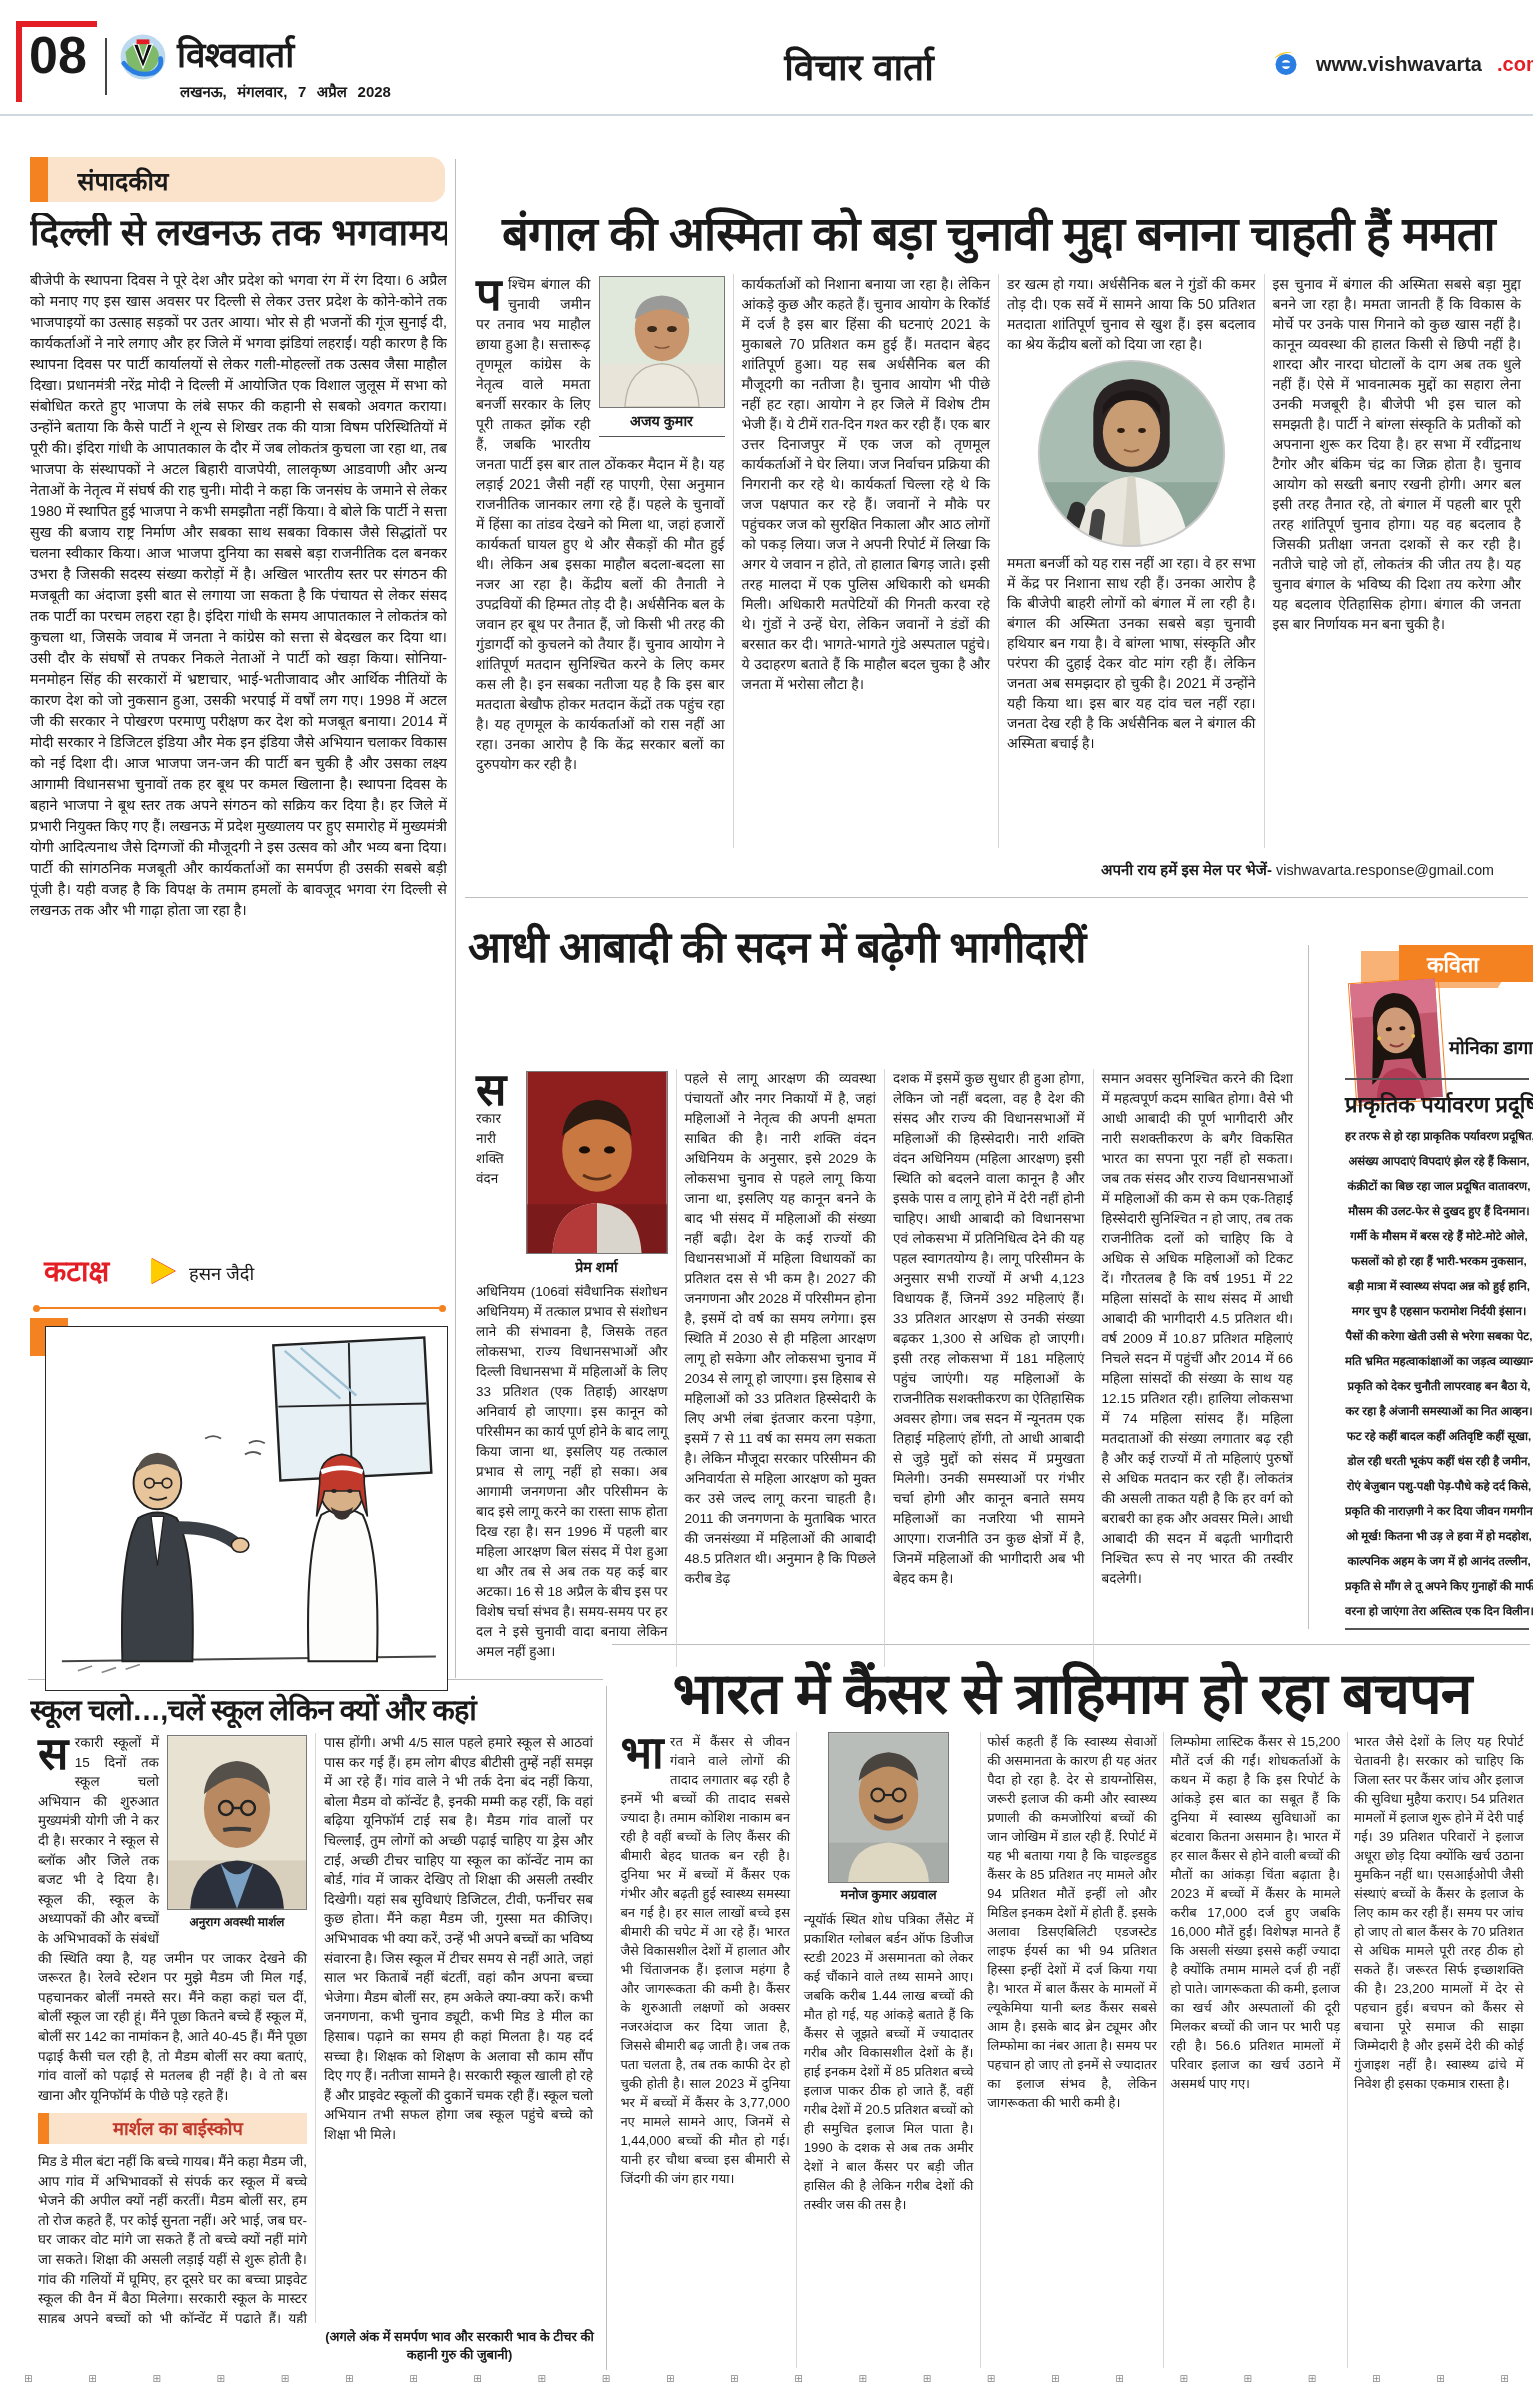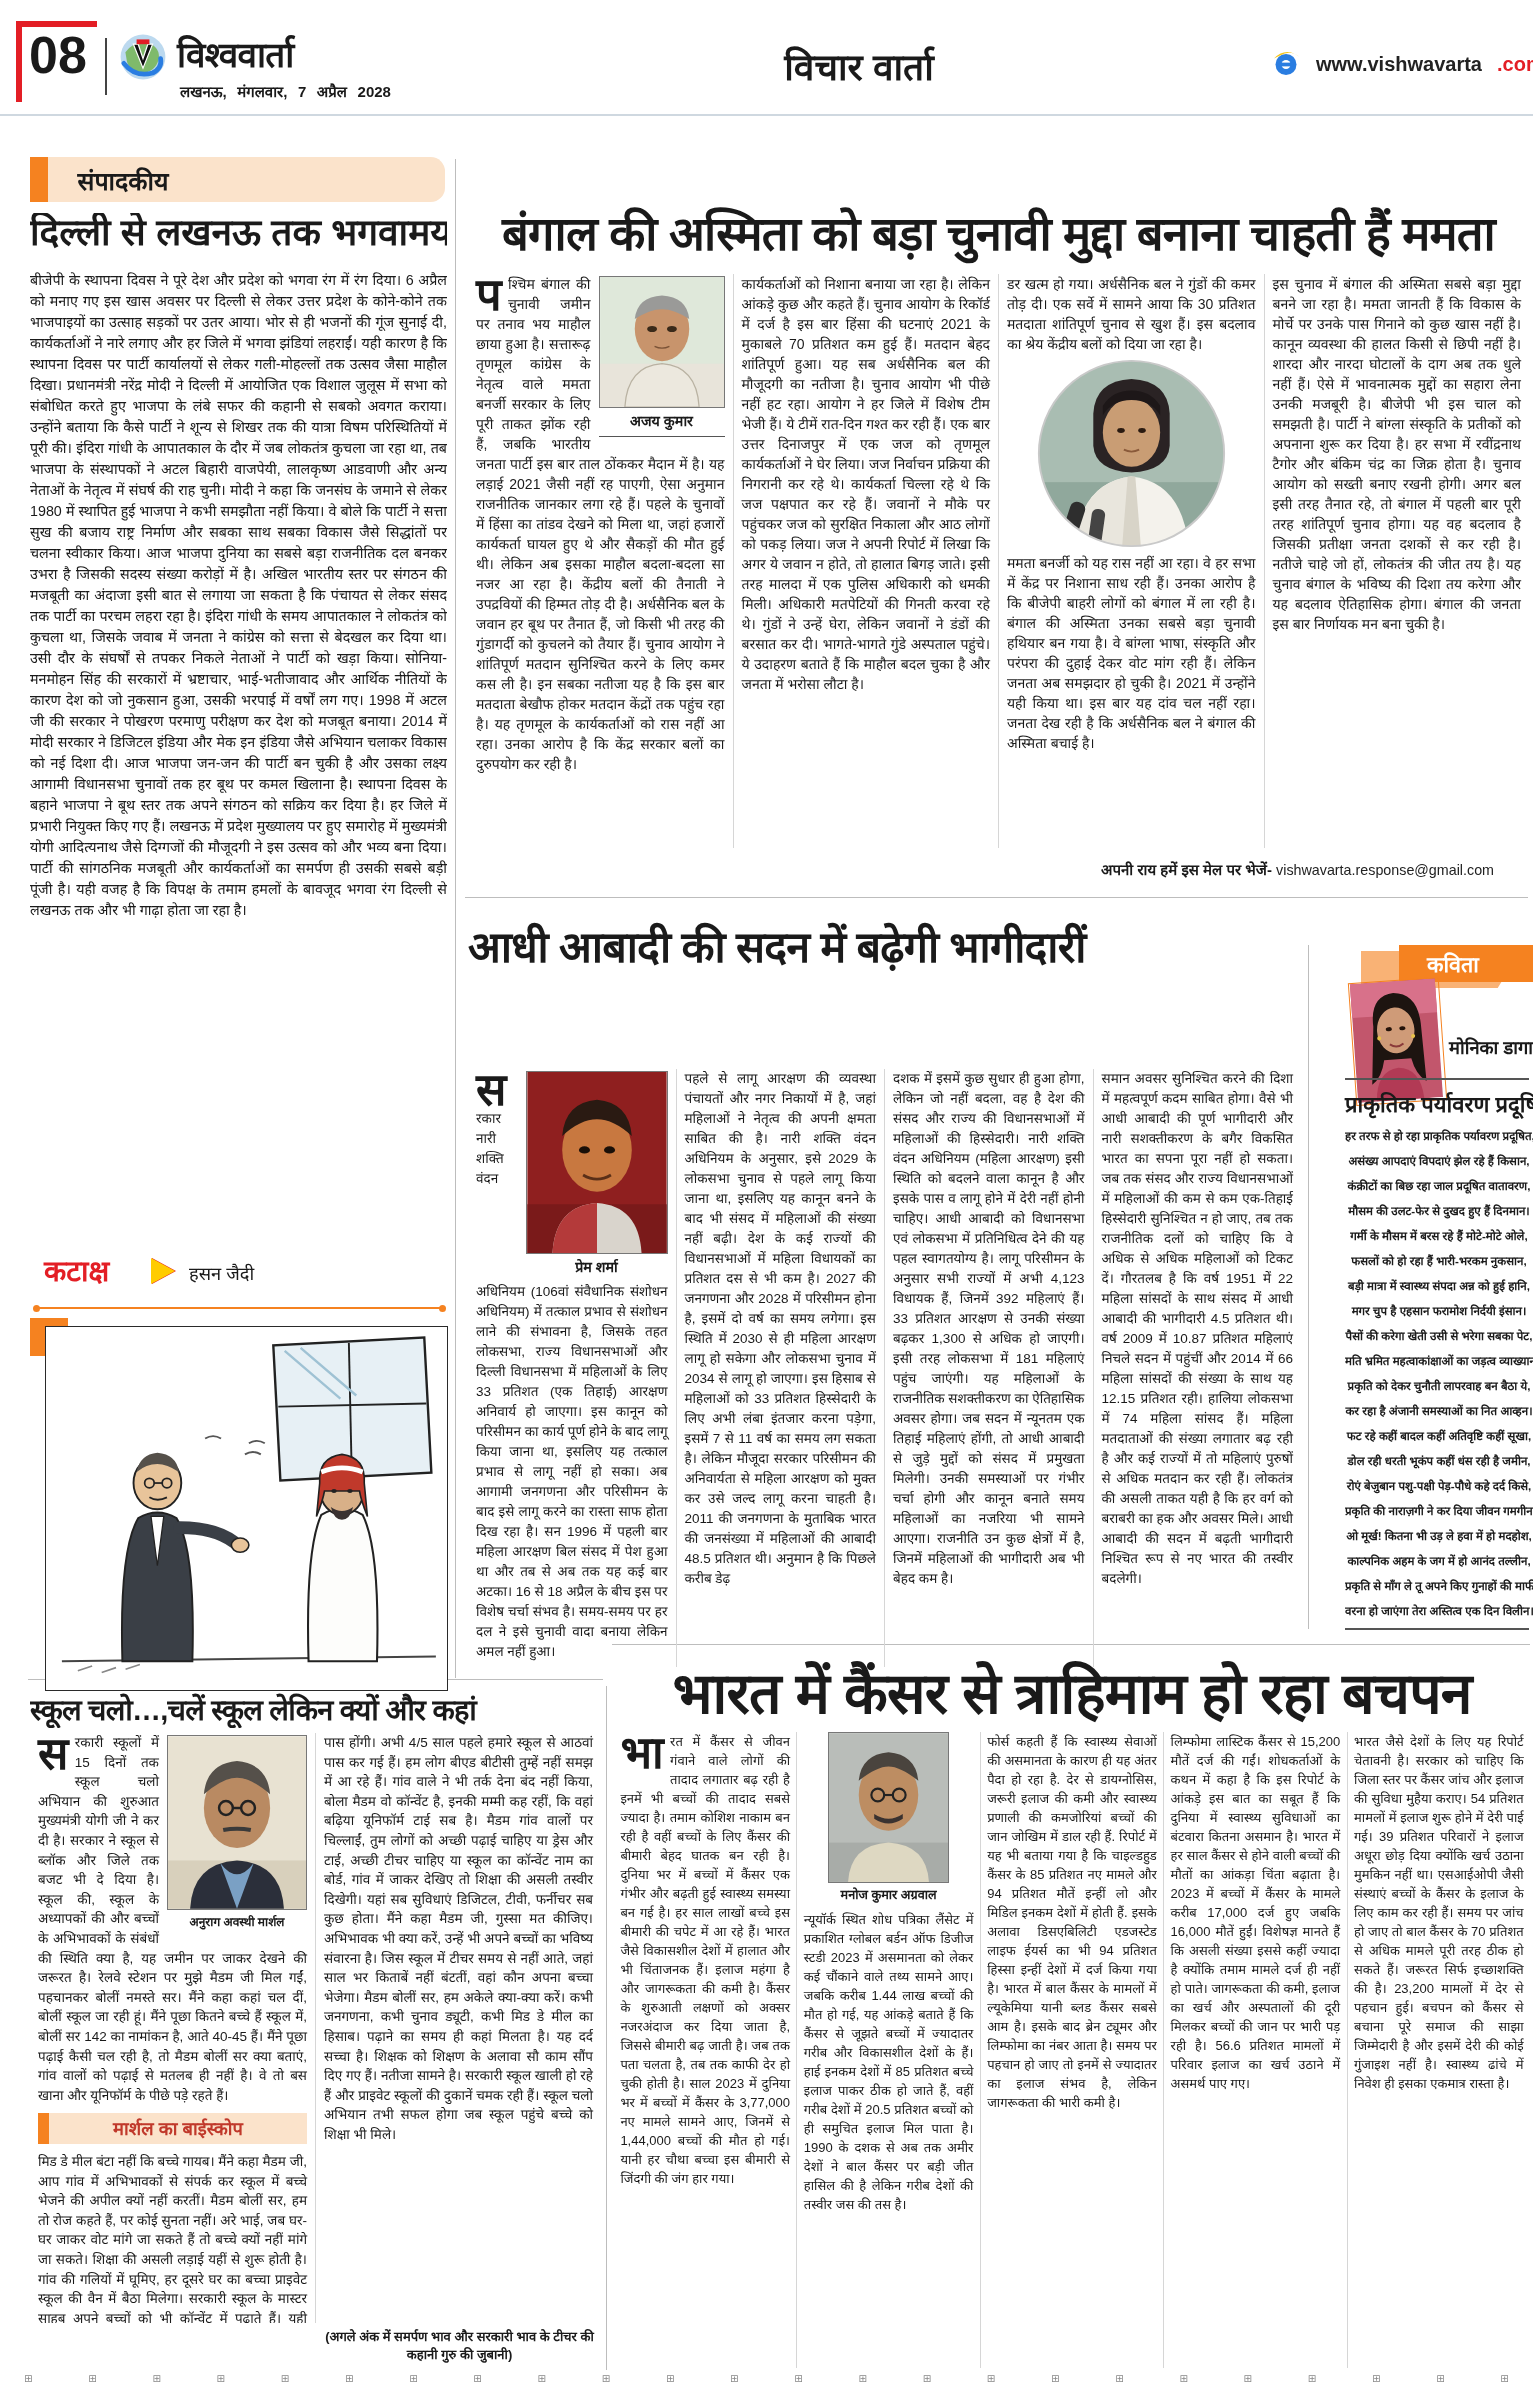--- a/index.html
+++ b/index.html
@@ -161,21 +161,21 @@
         </svg>
         <div class="cap">अजय कुमार</div>
         <div class="cap-rule"></div>
       </div>
       <span class="dropcap">प</span><span>श्चिम बंगाल की चुनावी जमीन पर तनाव भय माहौल छाया हुआ है। सत्तारूढ़ तृणमूल कांग्रेस के नेतृत्व वाले ममता बनर्जी सरकार के लिए पूरी ताकत झोंक रही हैं, जबकि भारतीय जनता पार्टी इस बार ताल ठोंककर मैदान में है। यह लड़ाई 2021 जैसी नहीं रह पाएगी, ऐसा अनुमान राजनीतिक जानकार लगा रहे हैं। पहले के चुनावों में हिंसा का तांडव देखने को मिला था, जहां हजारों कार्यकर्ता घायल हुए थे और सैकड़ों की मौत हुई थी। लेकिन अब इसका माहौल बदला-बदला सा नजर आ रहा है। केंद्रीय बलों की तैनाती ने उपद्रवियों की हिम्मत तोड़ दी है। अर्धसैनिक बल के जवान हर बूथ पर तैनात हैं, जो किसी भी तरह की गुंडागर्दी को कुचलने को तैयार हैं। चुनाव आयोग ने शांतिपूर्ण मतदान सुनिश्चित करने के लिए कमर कस ली है। इन सबका नतीजा यह है कि इस बार मतदाता बेखौफ होकर मतदान केंद्रों तक पहुंच रहा है। यह तृणमूल के कार्यकर्ताओं को रास नहीं आ रहा। उनका आरोप है कि केंद्र सरकार बलों का दुरुपयोग कर रही है।</span>
     </div>
     <div class="col">
       <span>कार्यकर्ताओं को निशाना बनाया जा रहा है। लेकिन आंकड़े कुछ और कहते हैं। चुनाव आयोग के रिकॉर्ड में दर्ज है इस बार हिंसा की घटनाएं 2021 के मुकाबले 70 प्रतिशत कम हुई हैं। मतदान बेहद शांतिपूर्ण हुआ। यह सब अर्धसैनिक बल की मौजूदगी का नतीजा है। चुनाव आयोग भी पीछे नहीं हट रहा। आयोग ने हर जिले में विशेष टीम भेजी हैं। ये टीमें रात-दिन गश्त कर रही हैं। एक बार उत्तर दिनाजपुर में एक जज को तृणमूल कार्यकर्ताओं ने घेर लिया। जज निर्वाचन प्रक्रिया की निगरानी कर रहे थे। कार्यकर्ता चिल्ला रहे थे कि जज पक्षपात कर रहे हैं। जवानों ने मौके पर पहुंचकर जज को सुरक्षित निकाला और आठ लोगों को पकड़ लिया। जज ने अपनी रिपोर्ट में लिखा कि अगर ये जवान न होते, तो हालात बिगड़ जाते। इसी तरह मालदा में एक पुलिस अधिकारी को धमकी मिली। अधिकारी मतपेटियों की गिनती करवा रहे थे। गुंडों ने उन्हें घेरा, लेकिन जवानों ने डंडों की बरसात कर दी। भागते-भागते गुंडे अस्पताल पहुंचे। ये उदाहरण बताते हैं कि माहौल बदल चुका है और जनता में भरोसा लौटा है।</span>
     </div>
     <div class="col">
-      <span>डर खत्म हो गया। अर्धसैनिक बल ने गुंडों की कमर तोड़ दी। एक सर्वे में सामने आया कि 30 प्रतिशत मतदाता शांतिपूर्ण चुनाव से खुश हैं। इस बदलाव का श्रेय केंद्रीय बलों को दिया जा रहा है।</span>
+      <span>डर खत्म हो गया। अर्धसैनिक बल ने गुंडों की कमर तोड़ दी। एक सर्वे में सामने आया कि 50 प्रतिशत मतदाता शांतिपूर्ण चुनाव से खुश हैं। इस बदलाव का श्रेय केंद्रीय बलों को दिया जा रहा है।</span>
       <div class="inflow-photo">
         <svg viewBox="0 0 200 200" width="191" height="191">
           <defs>
               <clipPath id="mc">
                 <circle cx="100" cy="100" r="97"></circle>
               </clipPath>
             </defs>
           <g clip-path="url(#mc)">
             <rect width="200" height="200" fill="#a9bdb2"></rect>
             <rect y="130" width="200" height="70" fill="#90a89c"></rect>

